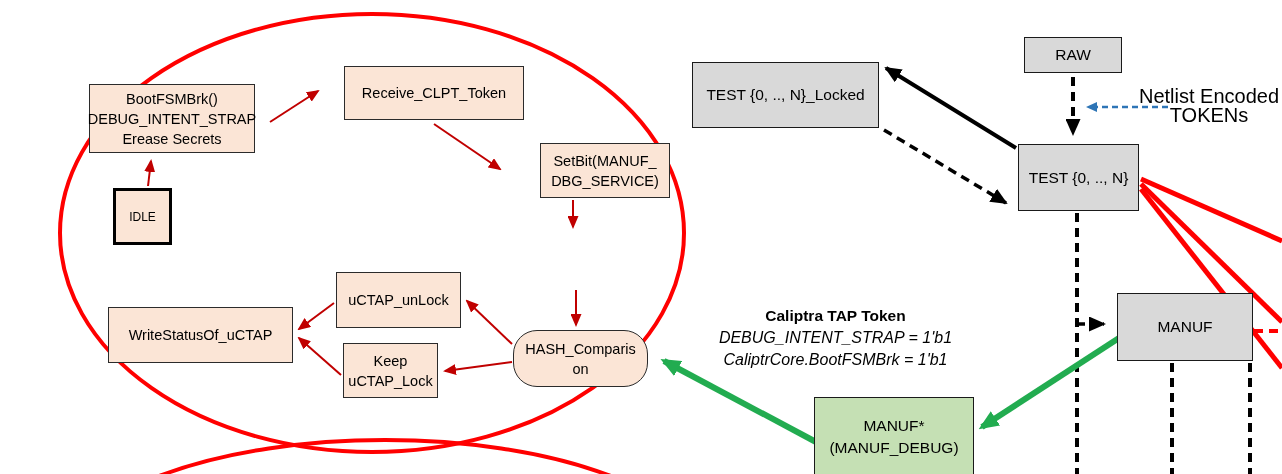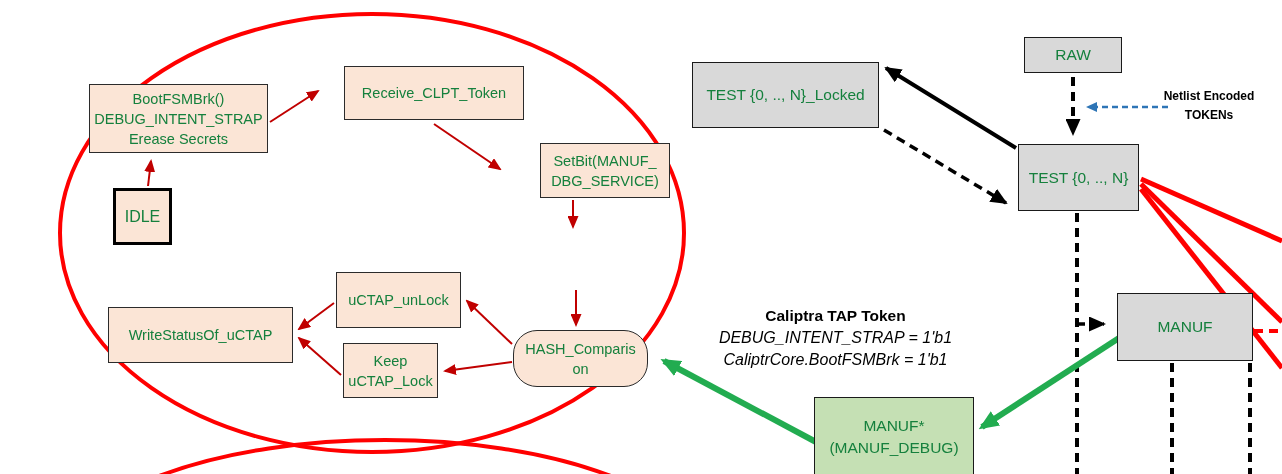--- a/index.html
+++ b/index.html
@@ -4,42 +4,42 @@
 <style>
   html,body{margin:0;padding:0;background:#fff;}
   #stage{
     position:relative;width:1282px;height:474px;overflow:hidden;background:#ffffff;
     font-family:"Liberation Sans","DejaVu Sans",sans-serif;
   }
   #wires{position:absolute;left:0;top:0;z-index:1;}
   .box{
     position:absolute;z-index:2;display:flex;flex-direction:column;
     align-items:center;justify-content:center;text-align:center;
-    box-sizing:border-box;color:#15803d;
+    box-sizing:border-box;color:#000000;
   }
   .flow{
     background:#FBE5D6;border:1.5px solid #2b2b2b;
     font-size:14.5px;line-height:20px;
   }
   .state{
     background:#D9D9D9;border:1.6px solid #1a1a1a;
     font-size:15.5px;line-height:20px;
   }
   .debug{
     background:#C5E0B4;border:1.6px solid #1a1a1a;
     font-size:15.5px;line-height:22px;
   }
-  .idle-border{border:3.2px solid #000;font-size:16px;}
+  .idle-border{border:3.2px solid #000;font-size:12px;}
   .lbl{position:absolute;z-index:3;color:#000;text-align:center;}
-  #netlist-label{left:1136px;top:87px;width:146px;font-weight:bold;font-size:12px;line-height:19px;}
+  #netlist-label{left:1136px;top:87px;width:146px;font-weight:normal;font-size:20px;line-height:19px;}
   #caliptra-label{left:678px;top:305px;width:315px;font-size:15.5px;line-height:22px;}
   #caliptra-label .t{font-weight:bold;}
   #caliptra-label .i{font-style:italic;font-size:16px;}
   
-  #box-bootfsm{left:89px;top:84px;width:179px;height:69px;text-align:center;}
+  #box-bootfsm{left:89px;top:84px;width:166px;height:69px;text-align:center;}
   #box-idle{left:113px;top:188px;width:59px;height:57px;}
   #box-receive{left:328px;top:66px;width:180px;height:54px;margin-left:16px;}
   #box-setbit{left:508px;top:143px;width:130px;height:55px;margin-left:32px;}
   #box-go{left:508px;top:232px;width:129px;height:56px;}
   #box-hash{left:513px;top:330px;width:135px;height:57px;border-radius:24px;}
   #box-unlock{left:336px;top:272px;width:125px;height:56px;}
   #box-keep{left:343px;top:343px;width:95px;height:55px;}
   #box-write{left:108px;top:307px;width:185px;height:56px;}
   #box-raw{left:1024px;top:37px;width:98px;height:36px;}
   #box-testlocked{left:692px;top:62px;width:187px;height:66px;}

